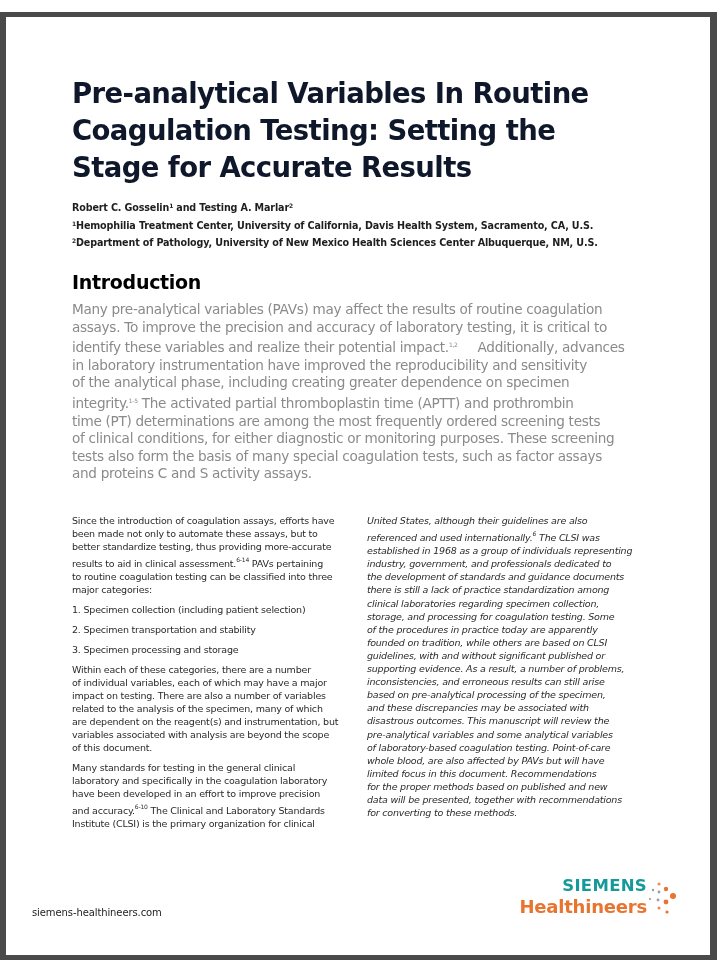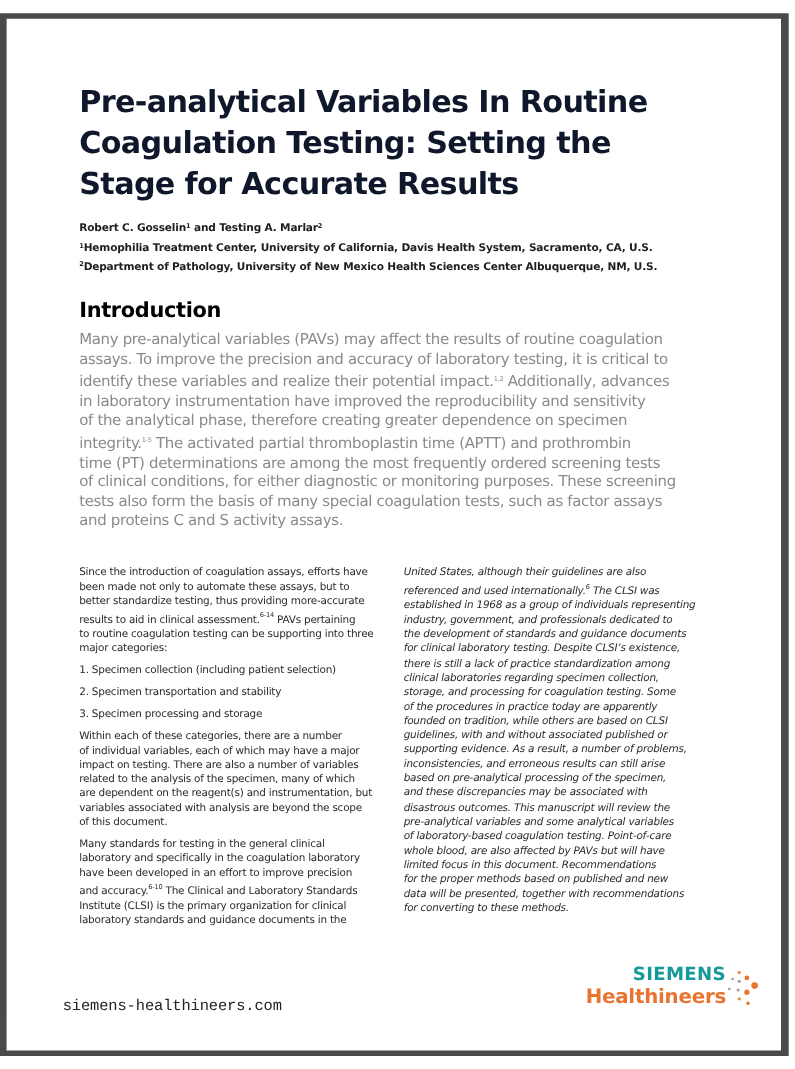--- a/index.html
+++ b/index.html
@@ -37,23 +37,23 @@
   .col {
     position: absolute; top: 514px; width: 290px;
     color: #2a2a2a; font-size: 9.5px; line-height: 13.1px; letter-spacing: -0.2px;
   }
   .col-left { left: 72px; }
   .col-right { left: 367px; font-style: italic; }
   .col .line { white-space: nowrap; }
   .col .para { margin-bottom: 6px; }
   .col .list-item { margin-bottom: 7px; white-space: nowrap; }
   .footer-url {
-    position: absolute; left: 57px; top: 907px; font-size: 14px; color: #222; letter-spacing: -0.1px; font-family: Liberation Mono, monospace;
+    position: absolute; left: 32px; top: 907px; font-size: 10px; color: #222; letter-spacing: -0.1px;
   }
-  .logo { position: absolute; left: 518px; top: 876px; width: 180px; height: 48px; }
+  .logo { position: absolute; left: 505px; top: 876px; width: 180px; height: 48px; }
   .logo-siemens {
     position: absolute; right: 38px; top: 0px; color: #16999a; font-weight: bold;
     font-size: 16.5px; letter-spacing: 0.3px;
   }
   .logo-health {
     position: absolute; right: 38px; top: 20px; color: #e8742f; font-weight: bold;
     font-size: 18px; letter-spacing: -0.2px;
   }
   .logo-dots { position: absolute; right: 6px; top: 4px; width: 32px; height: 38px; }
 </style>
@@ -72,37 +72,37 @@
   <div><span>Robert C. Gosselin</span><sup>1</sup><span style="white-space:pre"> and </span><span>Testing A. Marlar</span><sup>2</sup></div>
   <div><sup>1</sup><span>Hemophilia Treatment Center, University of California, Davis Health System, Sacramento, CA, U.S.</span></div>
   <div><sup>2</sup><span>Department of Pathology, University of New Mexico Health Sciences Center Albuquerque, NM, U.S.</span></div>
 </div>
 
 <h2 class="intro-heading">Introduction</h2>
 
 <div class="intro-body">
     <div class="line"><span>Many pre-analytical variables (PAVs) may affect the results of routine coagulation</span></div>
     <div class="line"><span>assays. To improve the precision and accuracy of laboratory testing, it is critical to</span></div>
-    <div class="line"><span>identify these variables and realize their potential impact.</span><sup class="ref">1,2</sup><span style="white-space: pre;"> Additionally, advances</span></div>
+    <div class="line"><span>identify these variables and realize their potential impact.</span><sup class="ref">1,2</sup><span style="white-space: pre; margin-left: 16px;"> Additionally, advances</span></div>
     <div class="line"><span>in laboratory instrumentation have improved the reproducibility and sensitivity</span></div>
-    <div class="line"><span>of the analytical phase, therefore creating greater dependence on specimen</span></div>
+    <div class="line"><span>of the analytical phase, including creating greater dependence on specimen</span></div>
     <div class="line"><span>integrity.</span><sup class="ref">1-5</sup><span style="white-space: pre;"> The activated partial thromboplastin time (APTT) and prothrombin</span></div>
     <div class="line"><span>time (PT) determinations are among the most frequently ordered screening tests</span></div>
     <div class="line"><span>of clinical conditions, for either diagnostic or monitoring purposes. These screening</span></div>
     <div class="line"><span>tests also form the basis of many special coagulation tests, such as factor assays</span></div>
     <div class="line"><span>and proteins C and S activity assays.</span></div>
   </div>
 
 <div class="col col-left">
   <div class="para">
       <div class="line"><span>Since the introduction of coagulation assays, efforts have</span></div>
       <div class="line"><span>been made not only to automate these assays, but to</span></div>
       <div class="line"><span>better standardize testing, thus providing more-accurate</span></div>
       <div class="line"><span>results to aid in clinical assessment.</span><sup class="ref">6-14</sup><span style="white-space: pre;"> PAVs pertaining</span></div>
-      <div class="line"><span>to routine coagulation testing can be supporting into three</span></div>
+      <div class="line"><span>to routine coagulation testing can be classified into three</span></div>
       <div class="line"><span>major categories:</span></div>
     </div>
   <div>
     <div class="list-item">1. Specimen collection (including patient selection)</div>
     <div class="list-item">2. Specimen transportation and stability</div>
     <div class="list-item">3. Specimen processing and storage</div>
   </div>
   <div class="para">
       <div class="line"><span>Within each of these categories, there are a number</span></div>
       <div class="line"><span>of individual variables, each of which may have a major</span></div>
@@ -111,38 +111,36 @@
       <div class="line"><span>are dependent on the reagent(s) and instrumentation, but</span></div>
       <div class="line"><span>variables associated with analysis are beyond the scope</span></div>
       <div class="line"><span>of this document.</span></div>
     </div>
   <div class="para">
       <div class="line"><span>Many standards for testing in the general clinical</span></div>
       <div class="line"><span>laboratory and specifically in the coagulation laboratory</span></div>
       <div class="line"><span>have been developed in an effort to improve precision</span></div>
       <div class="line"><span>and accuracy.</span><sup class="ref">6-10</sup><span style="white-space: pre;"> The Clinical and Laboratory Standards</span></div>
       <div class="line"><span>Institute (CLSI) is the primary organization for clinical</span></div>
-      <div class="line"><span>laboratory standards and guidance documents in the</span></div>
     </div>
 </div>
 
 <div class="col col-right">
   <div class="para">
       <div class="line"><span>United States, although their guidelines are also</span></div>
       <div class="line"><span>referenced and used internationally.</span><sup class="ref">6</sup><span style="white-space: pre;"> The CLSI was</span></div>
       <div class="line"><span>established in 1968 as a group of individuals representing</span></div>
       <div class="line"><span>industry, government, and professionals dedicated to</span></div>
       <div class="line"><span>the development of standards and guidance documents</span></div>
-      <div class="line"><span>for clinical laboratory testing. Despite CLSI’s existence,</span></div>
       <div class="line"><span>there is still a lack of practice standardization among</span></div>
       <div class="line"><span>clinical laboratories regarding specimen collection,</span></div>
       <div class="line"><span>storage, and processing for coagulation testing. Some</span></div>
       <div class="line"><span>of the procedures in practice today are apparently</span></div>
       <div class="line"><span>founded on tradition, while others are based on CLSI</span></div>
-      <div class="line"><span>guidelines, with and without associated published or</span></div>
+      <div class="line"><span>guidelines, with and without significant published or</span></div>
       <div class="line"><span>supporting evidence. As a result, a number of problems,</span></div>
       <div class="line"><span>inconsistencies, and erroneous results can still arise</span></div>
       <div class="line"><span>based on pre-analytical processing of the specimen,</span></div>
       <div class="line"><span>and these discrepancies may be associated with</span></div>
       <div class="line"><span>disastrous outcomes. This manuscript will review the</span></div>
       <div class="line"><span>pre-analytical variables and some analytical variables</span></div>
       <div class="line"><span>of laboratory-based coagulation testing. Point-of-care</span></div>
       <div class="line"><span>whole blood, are also affected by PAVs but will have</span></div>
       <div class="line"><span>limited focus in this document. Recommendations</span></div>
       <div class="line"><span>for the proper methods based on published and new</span></div>

